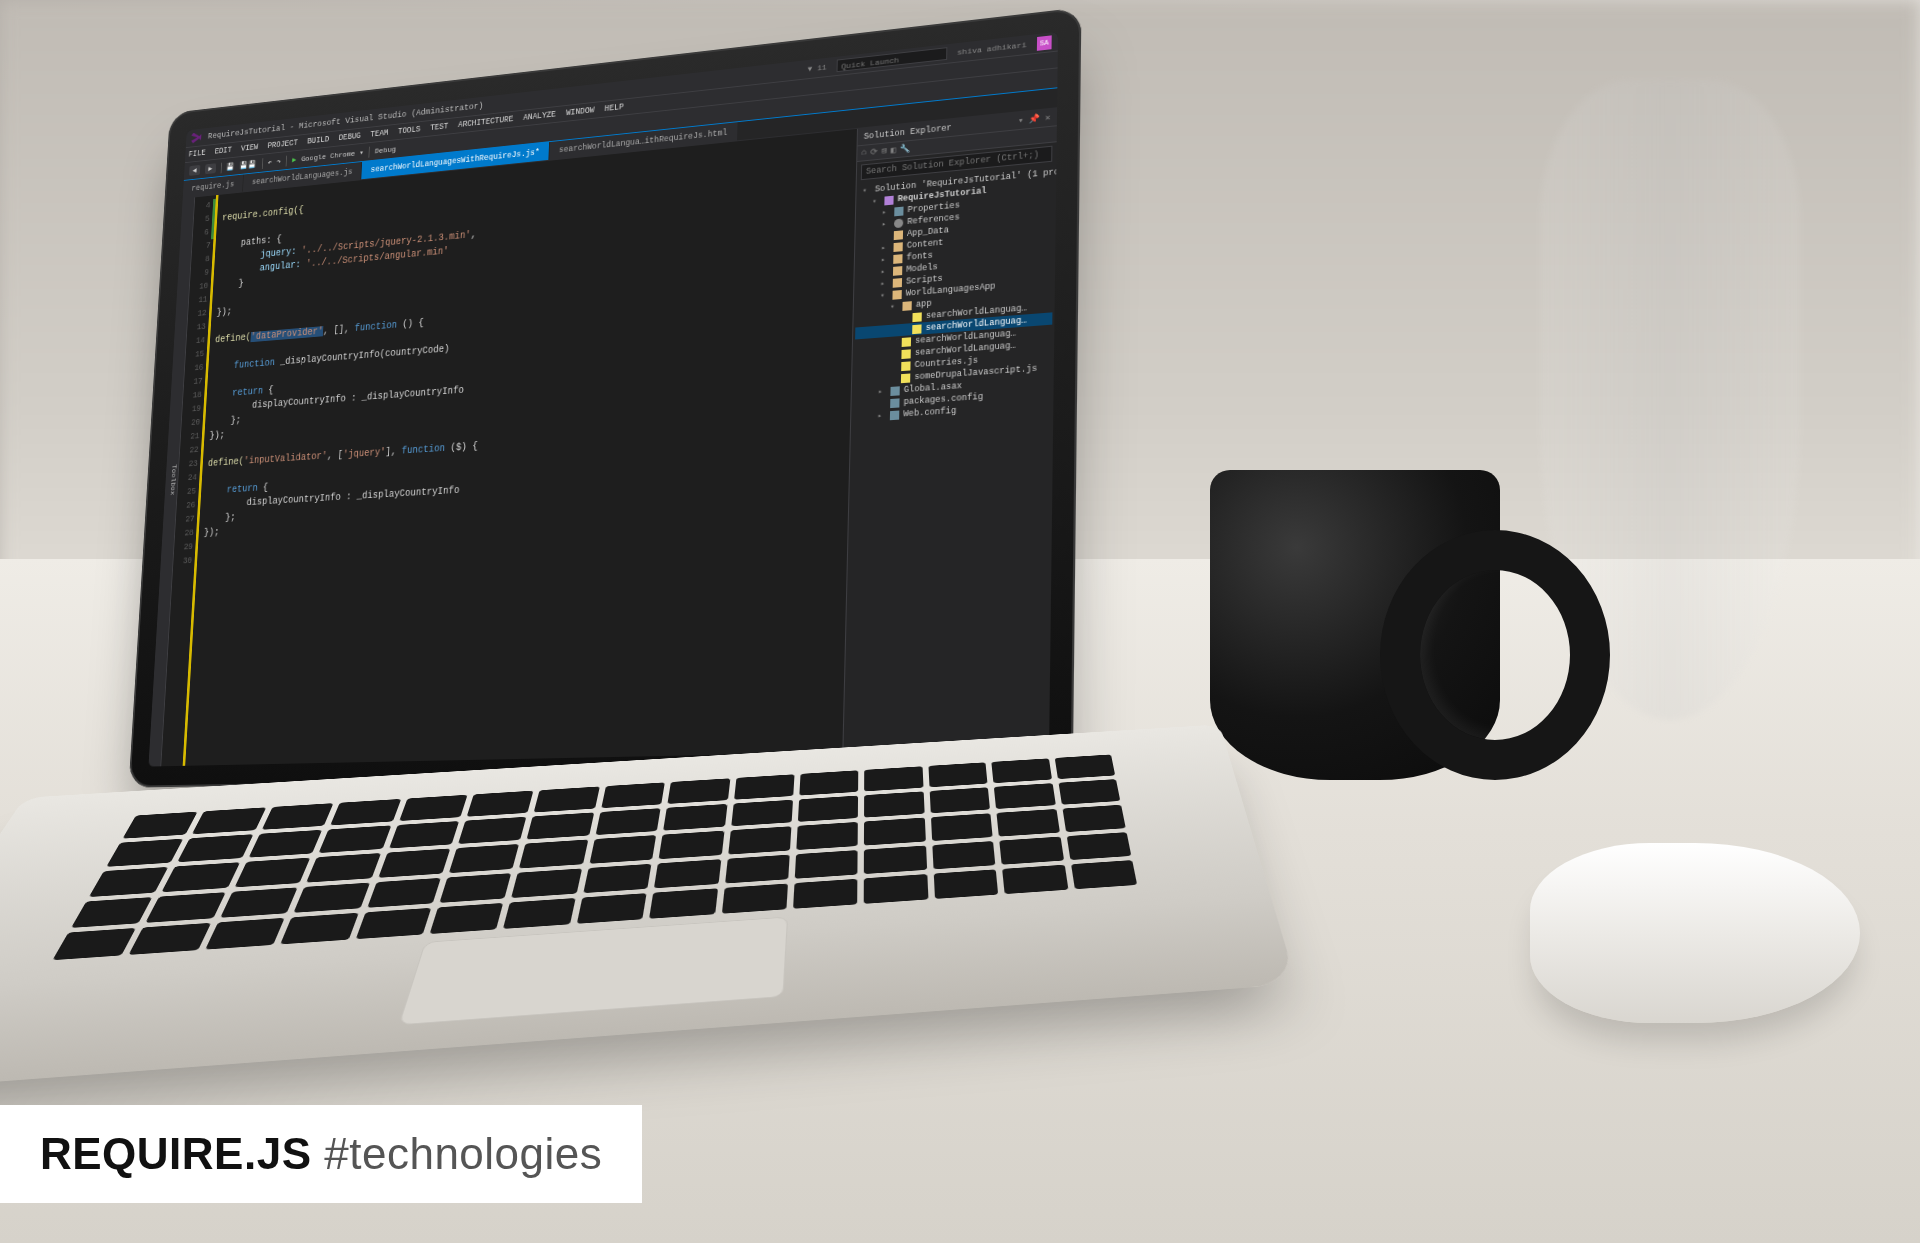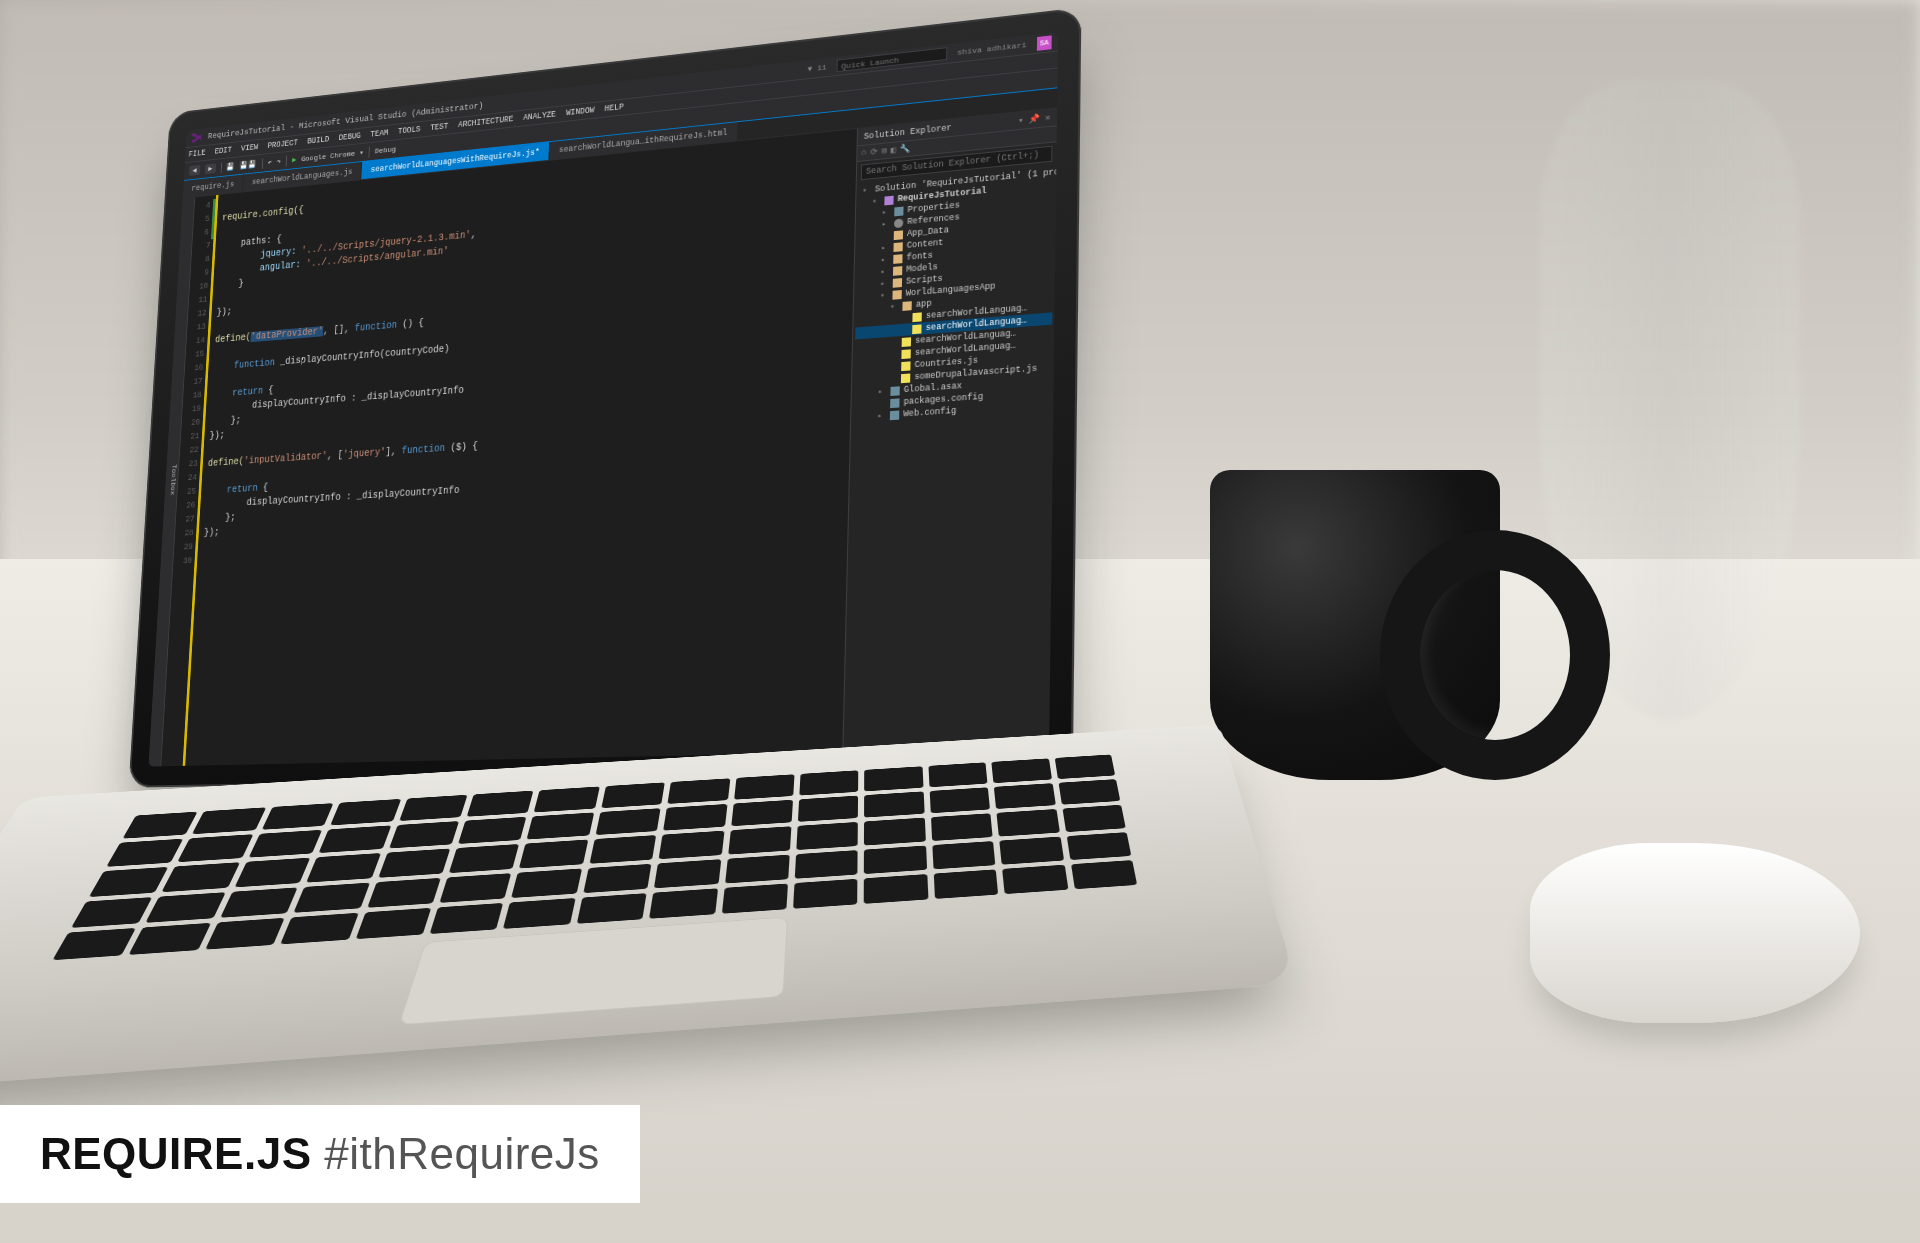--- a/index.html
+++ b/index.html
@@ -650,15 +650,15 @@
           <span></span>
           <span></span>
           <span></span>
         </div>
       <div class="trackpad"></div>
     </div>
   </div>
 
   <div class="caption">
     <b>REQUIRE.JS</b>
-    <span class="tag">#ithRequireJs</span>
+    <span class="tag">#technologies</span>
   </div>
 </div>
 
 </body></html>

